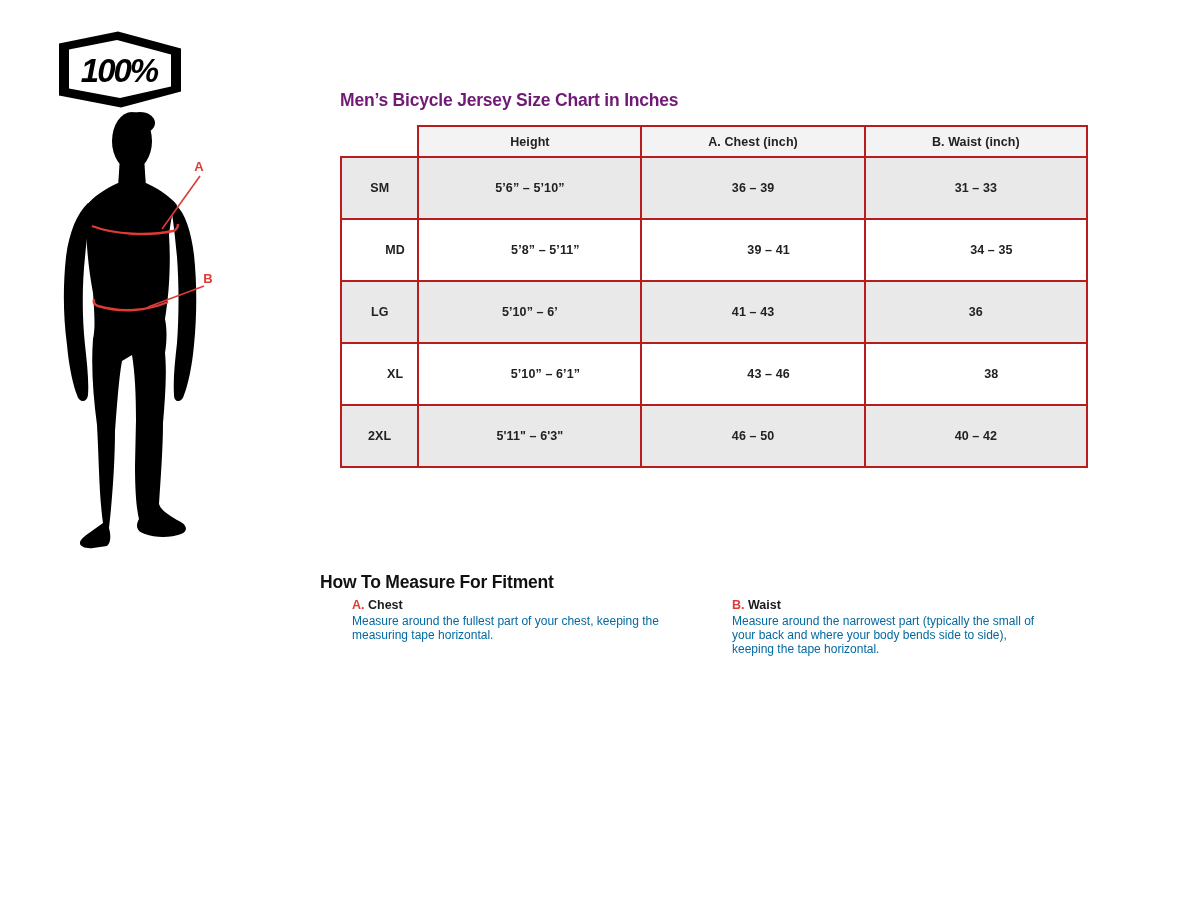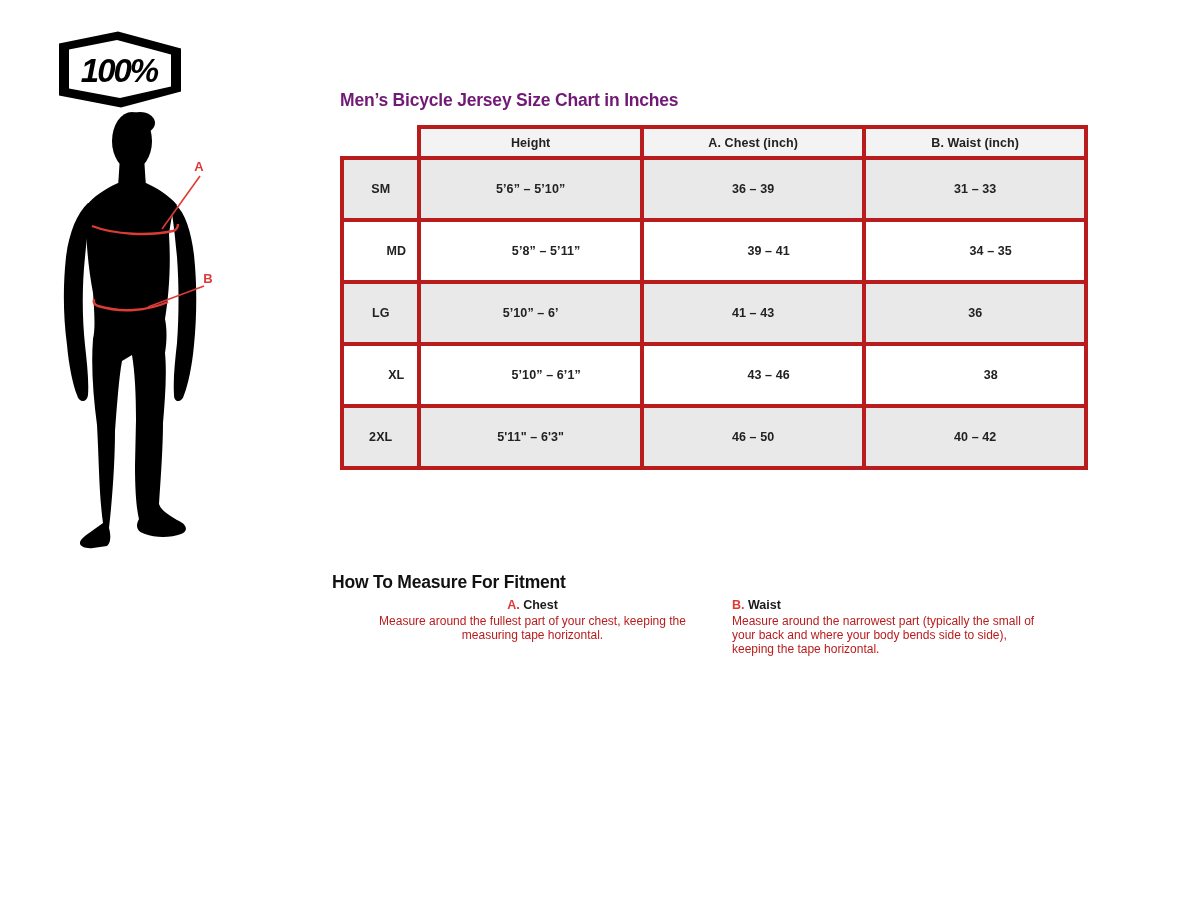--- a/index.html
+++ b/index.html
@@ -22,46 +22,46 @@
   
   .page-title {
     position: absolute; left: 340px; top: 90px;
     font-size: 17.5px; font-weight: bold; letter-spacing: -0.2px; color: #701a75;
   }
 
   
   .table-wrap { position: absolute; left: 340px; top: 125px; }
   table.size-chart { border-collapse: collapse; table-layout: fixed; }
   table.size-chart th, table.size-chart td {
-    border: 4px solid #b91c1c;
+    border: 2px solid #b91c1c;
     text-align: center; vertical-align: middle;
     font-size: 12.5px; font-weight: bold; color: #222;
     letter-spacing: 0.1px;
   }
   table.size-chart th { height: 31px; background: #f3f3f3; }
   table.size-chart td { height: 62px; }
   table.size-chart .corner { background: #ffffff; border-top: none; border-left: none; }
   table.size-chart tr.shaded td { background: #e9e9e9; }
   table.size-chart tr.plain td { background: #ffffff; padding-left: 31px; }
   .col-size  { width: 80px; }
   .col-height{ width: 240px; }
   .col-chest { width: 242px; }
   .col-waist { width: 241px; }
 
   
   .htm-heading {
-    position: absolute; left: 332px; top: 572px;
+    position: absolute; left: 320px; top: 572px;
     font-size: 17.5px; font-weight: bold; letter-spacing: -0.2px; color: #111;
   }
   .measure-item { position: absolute; top: 598px; }
-  .measure-item.a { left: 360px; width: 345px; text-align: center; }
+  .measure-item.a { left: 352px; width: 345px; }
   .measure-item.b { left: 732px; width: 305px; }
   .measure-label { font-size: 12.5px; font-weight: bold; color: #1b1b1b; }
   .measure-label .prefix { color: #dd3b36; }
-  .measure-body { margin-top: 2px; font-size: 12px; line-height: 14.2px; color: #b91c1c; }
+  .measure-body { margin-top: 2px; font-size: 12px; line-height: 14.2px; color: #0369a1; }
 
   
   .footer {
     position: absolute; left: 60px; top: 817px;
     font-size: 10.8px; font-weight: bold; line-height: 11.8px; color: #111;
   }
 </style>
 </head>
 <body>
 

